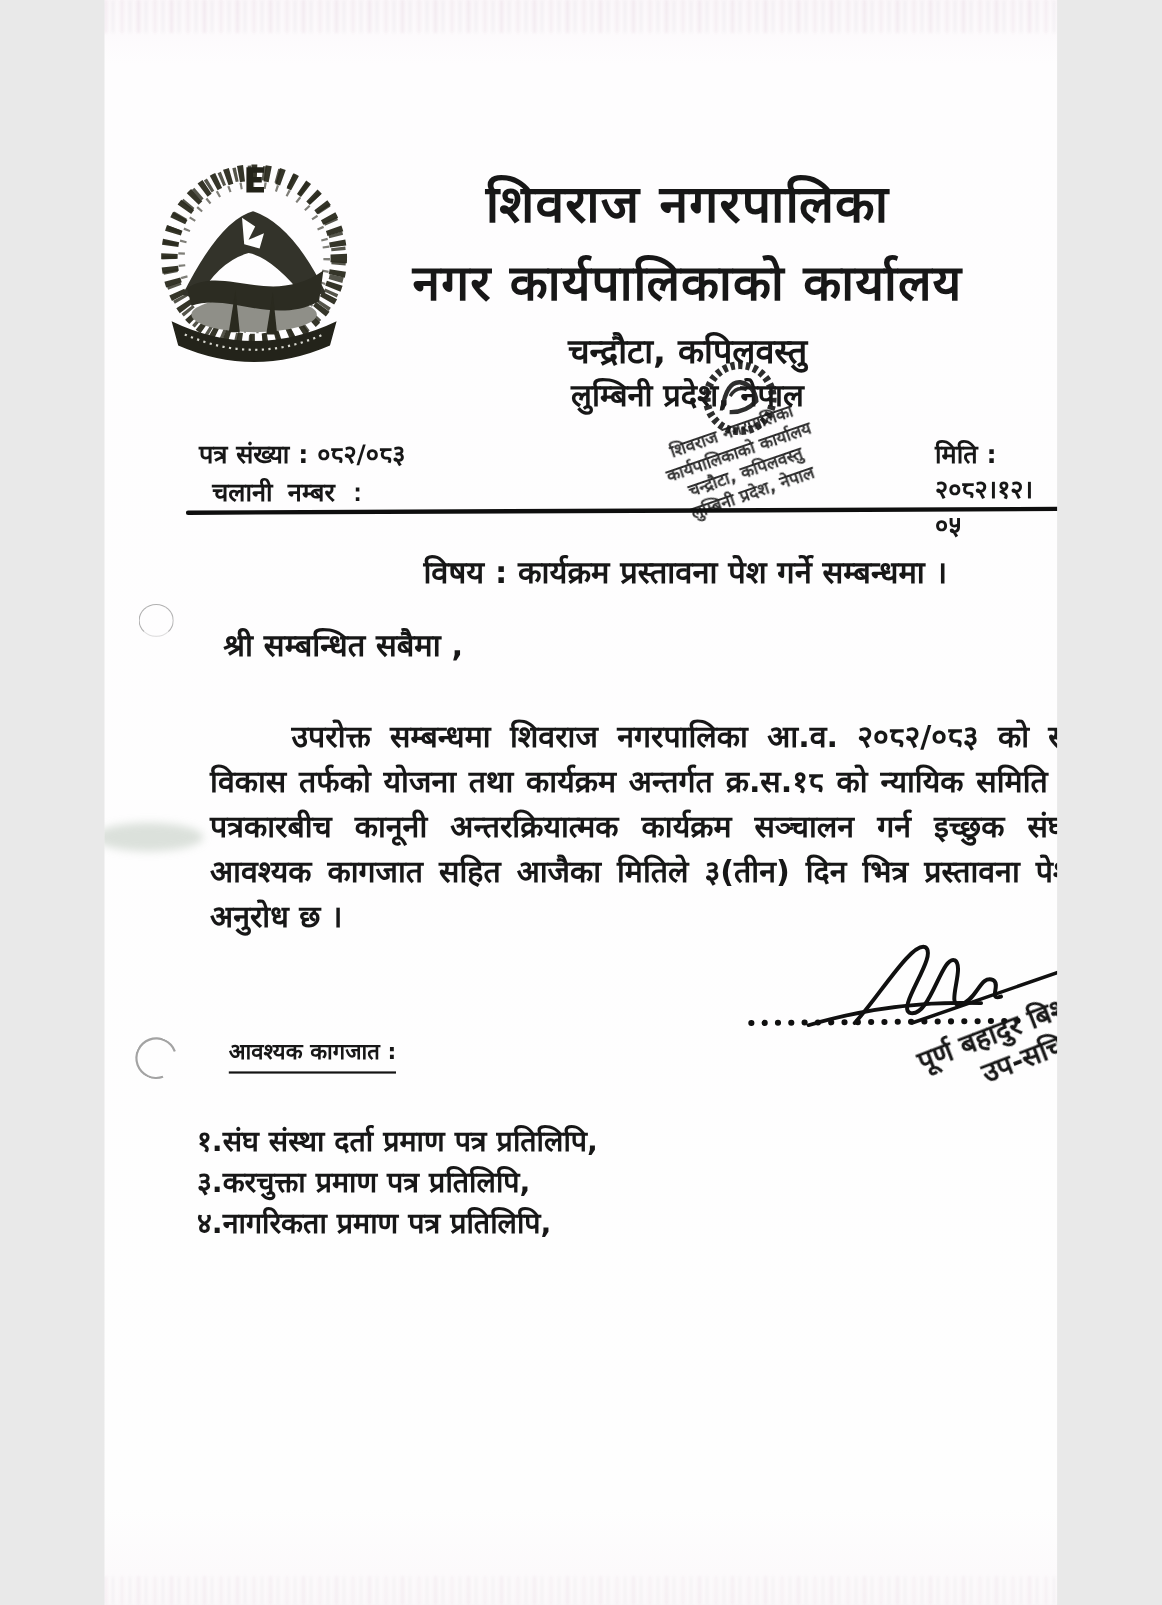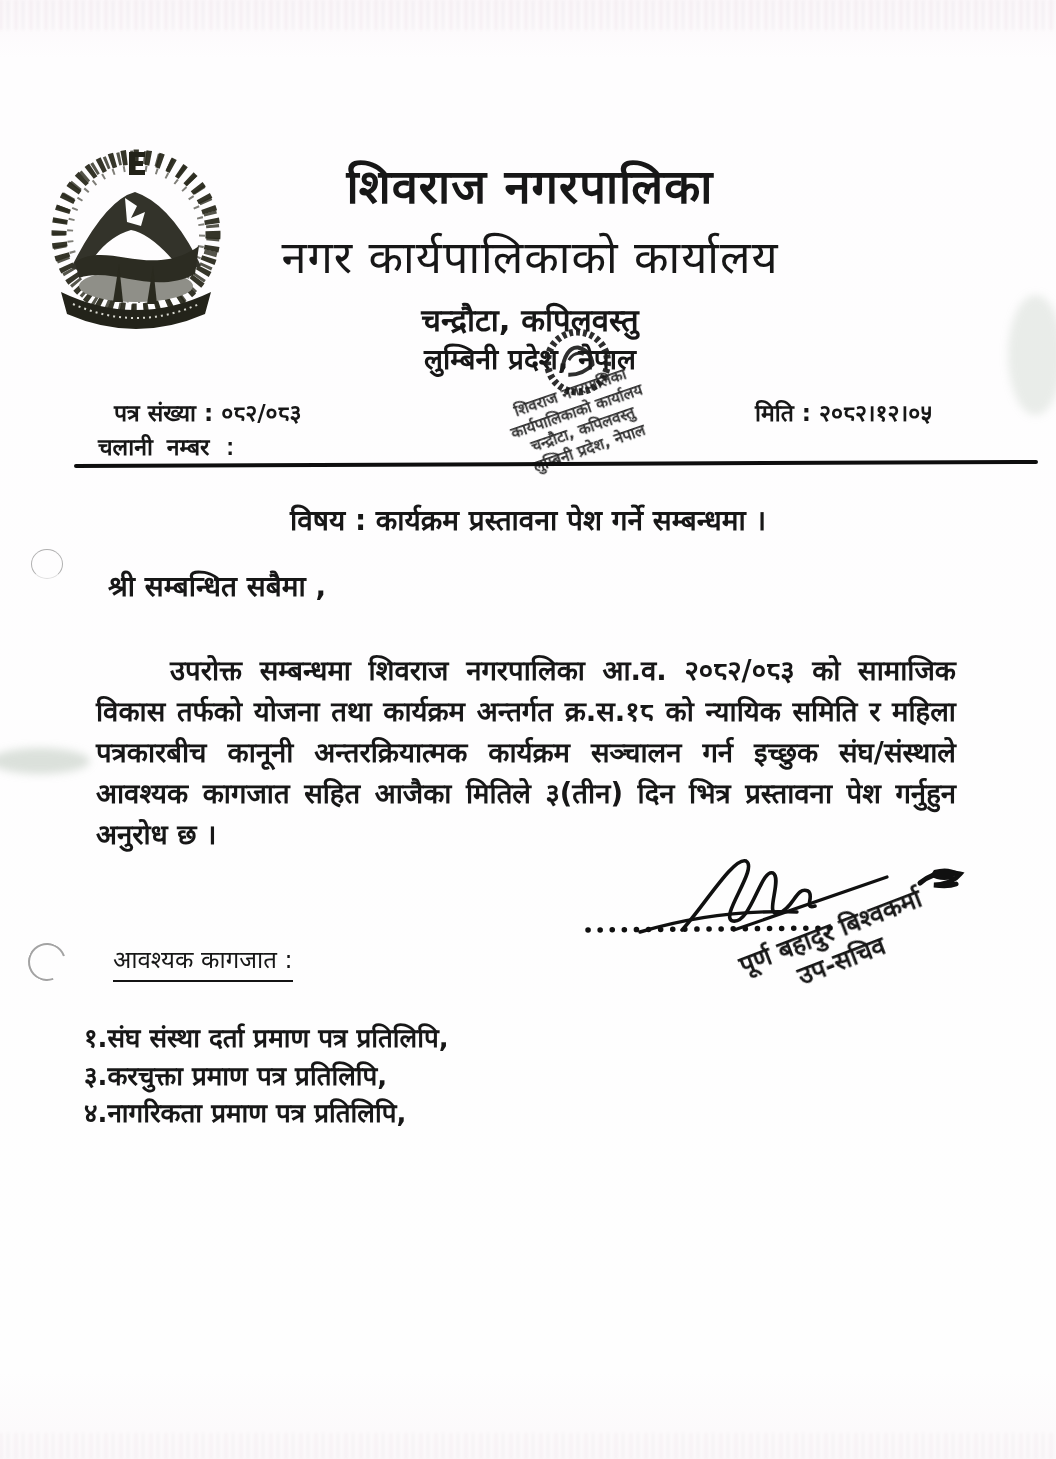--- a/index.html
+++ b/index.html
@@ -1,18 +1,18 @@
 <!DOCTYPE html>
 <html lang="ne"><head>
 <meta charset="utf-8">
 <style>
   html,body{margin:0;padding:0;background:#e9e9e9;}
   .page{
     position:relative;
-    width:1056px;height:1459px;
+    width:866px;height:1459px;
     margin:0 auto;
     background:linear-gradient(180deg,#fbf7fa 0%,#fefdfe 4%,#fefefe 94%,#fbf8fa 100%);
     overflow:hidden;
     font-family:"DejaVu Sans",sans-serif;
     color:#171717;
   }
   .abs{position:absolute;}
   
   .bleed{
     left:0;width:1056px;height:30px;
@@ -20,21 +20,21 @@
       repeating-linear-gradient(90deg, rgba(186,146,170,.20) 0 2px, rgba(255,255,255,0) 2px 7px, rgba(120,120,130,.12) 7px 9px, rgba(255,255,255,0) 9px 15px);
     filter:blur(1.4px);
   }
   .bleed.top{top:0;opacity:.75;}
   .bleed.bottom{top:1433px;height:26px;opacity:.55;}
   .smudge{filter:blur(4px);border-radius:50%;}
   .punch{border-radius:50%;background:transparent;}
   
   .header{left:140px;top:156px;width:780px;text-align:center;}
   .h-line1{font-size:47px;font-weight:bold;letter-spacing:1px;line-height:62px;}
-  .h-line2{font-size:45px;font-weight:normal;letter-spacing:1px;line-height:60px;margin-top:10px;}
+  .h-line2{font-size:45px;font-weight:bold;letter-spacing:1px;line-height:60px;margin-top:10px;}
   .h-line3{font-size:31px;font-weight:600;line-height:40px;margin-top:12px;}
   .h-line4{font-size:28px;font-weight:600;line-height:36px;margin-top:2px;}
   
   .meta{font-size:23px;font-weight:600;}
   
   .rule{left:74px;top:462px;width:964px;height:4px;background:#0e0e0e;transform:rotate(-.25deg);border-radius:2px;}
   .subject{left:0;top:500px;width:1056px;text-align:center;font-size:28px;font-weight:700;}
   .salutation{left:108px;top:566px;font-size:28px;font-weight:600;}
   .body-par{
     left:84px;top:650px;width:860px;
@@ -50,21 +50,21 @@
   }
   
   .stamp-text{
     left:470px;top:382px;width:220px;text-align:center;
     font-size:15.5px;font-weight:bold;line-height:19.5px;
     color:rgba(22,22,22,.88);
     transform:rotate(-19deg);transform-origin:50% 50%;
     filter:blur(.45px);
   }
   
-  .docs-heading{left:113px;top:942px;font-size:24px;font-weight:normal;border-bottom:2.5px solid #141414;padding-bottom:5px;}
+  .docs-heading{left:113px;top:942px;font-size:20px;font-weight:bold;border-bottom:2.5px solid #141414;padding-bottom:5px;}
   .docs-list{left:84px;top:1020px;font-size:26px;font-weight:600;}
   .docs-list .item{line-height:37.5px;}
   .note{left:84px;top:1216px;width:900px;font-size:28px;font-weight:600;}
   svg{display:block;}
 </style>
 </head>
 <body>
 
 <div class="page">
 
@@ -110,21 +110,21 @@
       </g>
     </svg>
   </div>
   <div class="abs stamp-text">
     <div>शिवराज नगरपालिका</div>
     <div>कार्यपालिकाको कार्यालय</div>
     <div>चन्द्रौटा, कपिलवस्तु</div>
     <div>लुम्बिनी प्रदेश, नेपाल</div>
   </div>
 
-  <div class="abs meta" style="left:114px;top:396px;">
+  <div class="abs meta" style="left:86px;top:396px;">
     <span>पत्र संख्या :</span>
     <span>०८२/०८३</span>
   </div>
   <div class="abs meta" style="left:98px;top:430px;font-family:Liberation Mono, monospace;">
     <span>चलानी नम्बर :</span>
     <span></span>
   </div>
   <div class="abs meta" style="left:755px;top:396px;">
     <span>मिति :</span>
     <span>२०८२।१२।०५</span>

